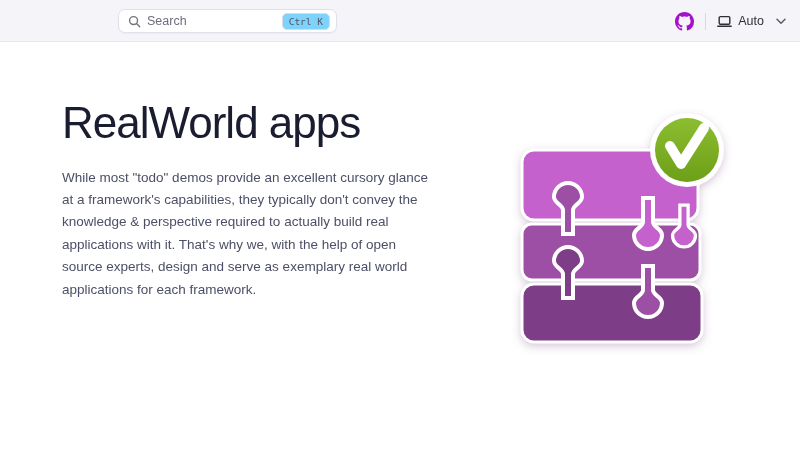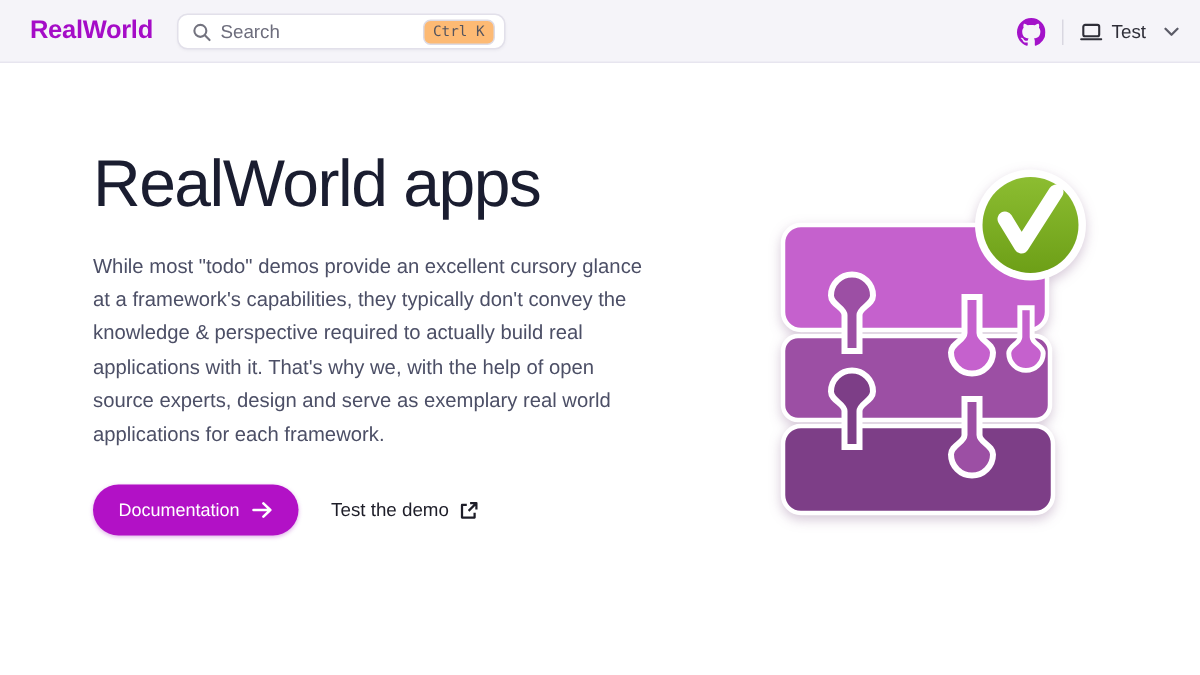--- a/index.html
+++ b/index.html
@@ -23,21 +23,21 @@
     display:flex; align-items:center; padding:0 6px 0 9px; gap:6px;
     box-shadow:0 1px 2px rgba(30,30,60,.04); cursor:text;
   }
   .searchbox input {
     border:none; outline:none; flex:1; font-size:12.5px; color:#8b5cf6;
     font-family:inherit; background:transparent; min-width:0;
   }
   .searchbox input::placeholder { color:#6d6d7c; }
   .kbd {
     font-family:"DejaVu Sans Mono","Liberation Mono",monospace;
-    font-size:9.5px; color:#55555f; background:#fdba74;
+    font-size:9.5px; color:#55555f; background:#7dd3fc;
     border:1px solid #dcdae4; border-radius:5px; padding:2px 6px; white-space:nowrap;
   }
   .header-right {
     position:absolute; right:14px; top:0; height:42px;
     display:flex; align-items:center; gap:11px;
   }
   .gh-link { display:flex; align-items:center; cursor:pointer; }
   .v-divider { width:1px; height:17px; background:#d9d7e1; }
   .theme-btn {
     display:flex; align-items:center; gap:6px; cursor:pointer;
@@ -69,21 +69,20 @@
 
   .illustration { position:absolute; left:518px; top:112px;
     filter:drop-shadow(0 3px 4px rgba(90,40,100,.25)); }
 </style>
 </head>
 <body>
 
 <div class="page">
 
   <div class="header">
-    <div class="logo">RealWorld</div>
 
     <div class="searchbox">
       <span style="display:flex;">
         <svg width="13" height="13" viewBox="0 0 14 14" fill="none">
           <circle cx="6" cy="6" r="4.3" stroke="#73737f" stroke-width="1.5"></circle>
           <path d="M9.4 9.4 L12.6 12.6" stroke="#73737f" stroke-width="1.5" stroke-linecap="round"></path>
         </svg>
       </span>
       <input type="text" value="" placeholder="Search" style="">
       <span class="kbd">Ctrl K</span>
@@ -96,57 +95,38 @@
         </svg>
       </span>
       <span class="v-divider"></span>
       <span class="theme-btn">
         <span style="display:flex;">
           <svg width="15" height="13" viewBox="0 0 15 13" fill="none">
             <rect x="2.2" y="1.6" width="10.6" height="7.6" rx="1.2" stroke="#2e2e38" stroke-width="1.4"></rect>
             <path d="M0.8 11.2 H14.2" stroke="#2e2e38" stroke-width="1.4" stroke-linecap="round"></path>
           </svg>
         </span>
-        <span>Test</span>
+        <span>Auto</span>
         <span class="chev">
           <svg width="10" height="7" viewBox="0 0 10 7" fill="none">
             <path d="M1 1.2 L5 5.2 L9 1.2" stroke="#5c5c68" stroke-width="1.5" stroke-linecap="round" stroke-linejoin="round"></path>
           </svg>
         </span>
       </span>
     </div>
   </div>
 
   <div class="hero-left">
     <h1 class="hero-title">RealWorld apps</h1>
     <p class="hero-desc">While most "todo" demos provide an excellent cursory glance
 at a framework's capabilities, they typically don't convey the
 knowledge &amp; perspective required to actually build real
 applications with it. That's why we, with the help of open
 source experts, design and serve as exemplary real world
 applications for each framework.</p>
-    <div class="cta-row">
-      <button class="btn-primary">
-        <span>Documentation</span>
-        <span style="display:flex;">
-          <svg width="14" height="12" viewBox="0 0 14 12" fill="none">
-            <path d="M1 6 H12.2 M7.6 1.6 L12.2 6 L7.6 10.4" stroke="#ffffff" stroke-width="1.7" stroke-linecap="round" stroke-linejoin="round"></path>
-          </svg>
-        </span>
-      </button>
-      <a class="link-secondary">
-        <span>Test the demo</span>
-        <span style="display:flex;">
-          <svg width="13" height="13" viewBox="0 0 13 13" fill="none">
-            <path d="M5.2 2.6 H2 V11 H10.4 V7.8" stroke="#1d1d28" stroke-width="1.5" stroke-linejoin="round"></path>
-            <path d="M7.4 1.4 H11.6 V5.6 M11.4 1.6 L6.4 6.6" stroke="#1d1d28" stroke-width="1.5" stroke-linejoin="round"></path>
-          </svg>
-        </span>
-      </a>
-    </div>
   </div>
 
   <div class="illustration">
     <svg width="210" height="238" viewBox="0 0 210 238">
       <defs>
         <linearGradient id="green" x1="0" y1="0" x2="0" y2="1">
           <stop offset="0" stop-color="#8cbd31"></stop>
           <stop offset="1" stop-color="#6d9f17"></stop>
         </linearGradient>
         <path id="knob" d="M -5,34 L -5,10 C -5,5 -14,3 -14,-3 A 14,14 0 1 1 14,-3 C 14,3 5,5 5,10 L 5,34 Z"></path>

